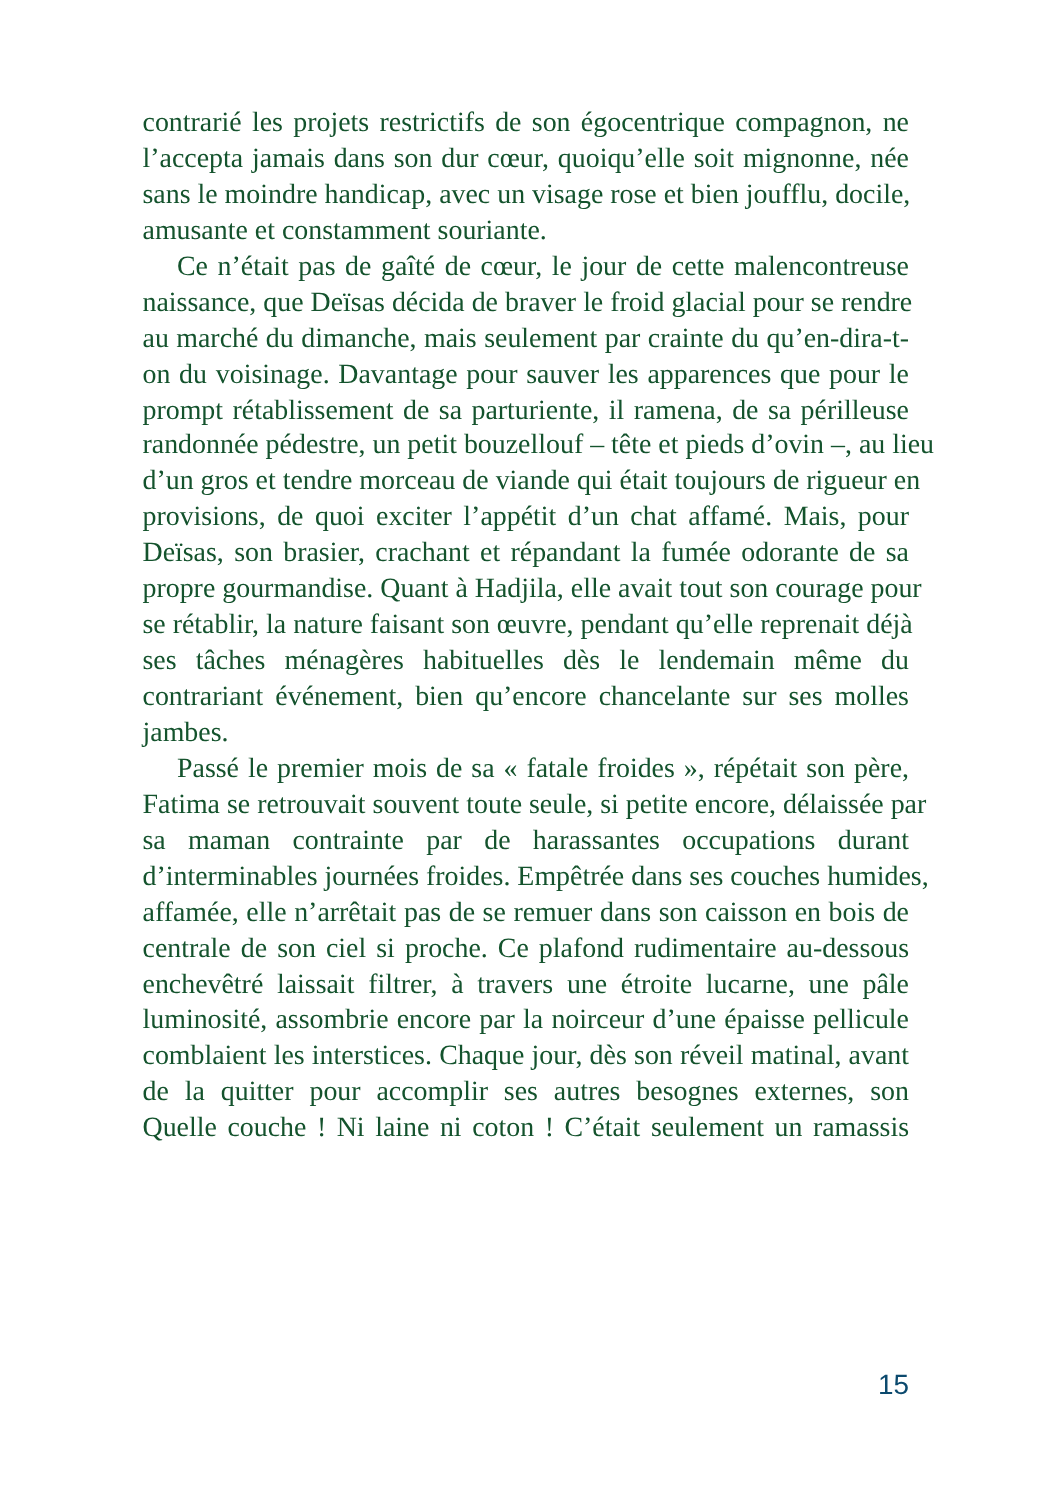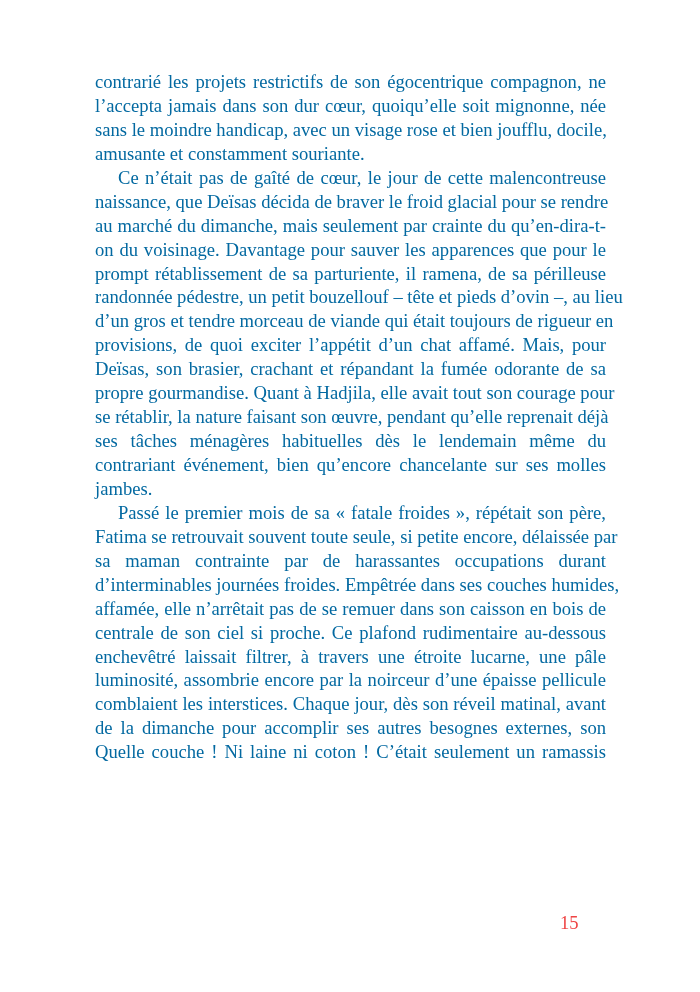--- a/index.html
+++ b/index.html
@@ -21,44 +21,44 @@
     background: #ffffff;
   }
   .text-block {
     position: absolute;
     left: 95px;
     top: 70px;
     width: 511px;
     font-family: "Liberation Serif", "DejaVu Serif", serif;
     font-size: 18.6px;
     line-height: 23.95px;
-    color: #0369a1;
+    color: #14532d;
   }
   .line {
     display: block;
     white-space: nowrap;
     text-align: justify;
     text-align-last: justify;
     height: 23.95px;
   }
   .line.last {
     text-align-last: left;
   }
   .line.indent {
     padding-left: 23px;
   }
   .page-number {
     position: absolute;
     left: 560px;
     width: 46px;
     top: 912px;
-    text-align: left;
-    font-family: Liberation Serif, serif;
+    text-align: right;
+    font-family: Liberation Sans, sans-serif;
     font-size: 18.6px;
-    color: #ef4444;
+    color: #0c4a6e;
   }
 </style>
 </head>
 <body>
 
 <div class="page">
   <div class="text-block">
 
     <div>
       <span class="line">contrarié les projets restrictifs de son égocentrique compagnon, ne</span>
@@ -87,20 +87,20 @@
     <div>
       <span class="line indent">Passé le premier mois de sa « fatale froides », répétait son père,</span>
       <span class="line">Fatima se retrouvait souvent toute seule, si petite encore, délaissée par</span>
       <span class="line">sa maman contrainte par de harassantes occupations durant</span>
       <span class="line">d’interminables journées froides. Empêtrée dans ses couches humides,</span>
       <span class="line">affamée, elle n’arrêtait pas de se remuer dans son caisson en bois de</span>
       <span class="line">centrale de son ciel si proche. Ce plafond rudimentaire au-dessous</span>
       <span class="line">enchevêtré laissait filtrer, à travers une étroite lucarne, une pâle</span>
       <span class="line">luminosité, assombrie encore par la noirceur d’une épaisse pellicule</span>
       <span class="line">comblaient les interstices. Chaque jour, dès son réveil matinal, avant</span>
-      <span class="line">de la dimanche pour accomplir ses autres besognes externes, son</span>
+      <span class="line">de la quitter pour accomplir ses autres besognes externes, son</span>
       <span class="line">Quelle couche ! Ni laine ni coton ! C’était seulement un ramassis</span>
     </div>
 
   </div>
 
   <div class="page-number">15</div>
 </div>
 
 </body></html>

